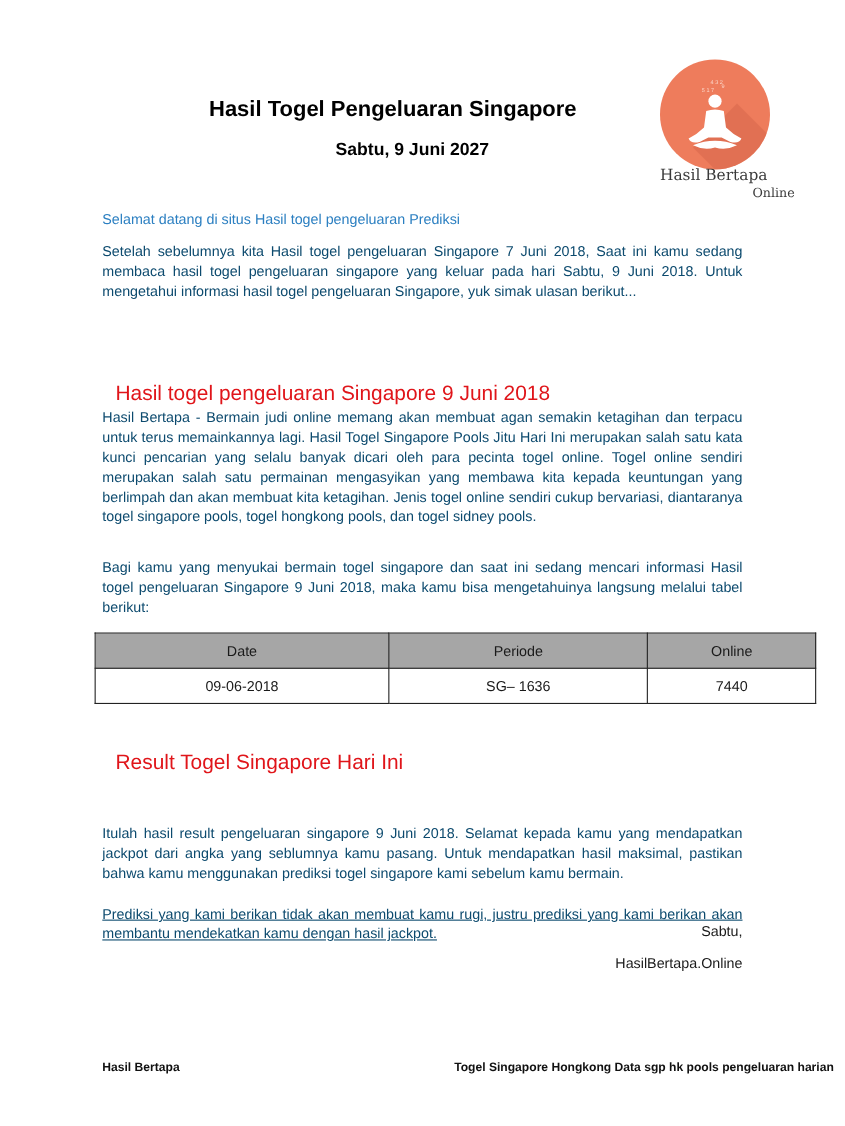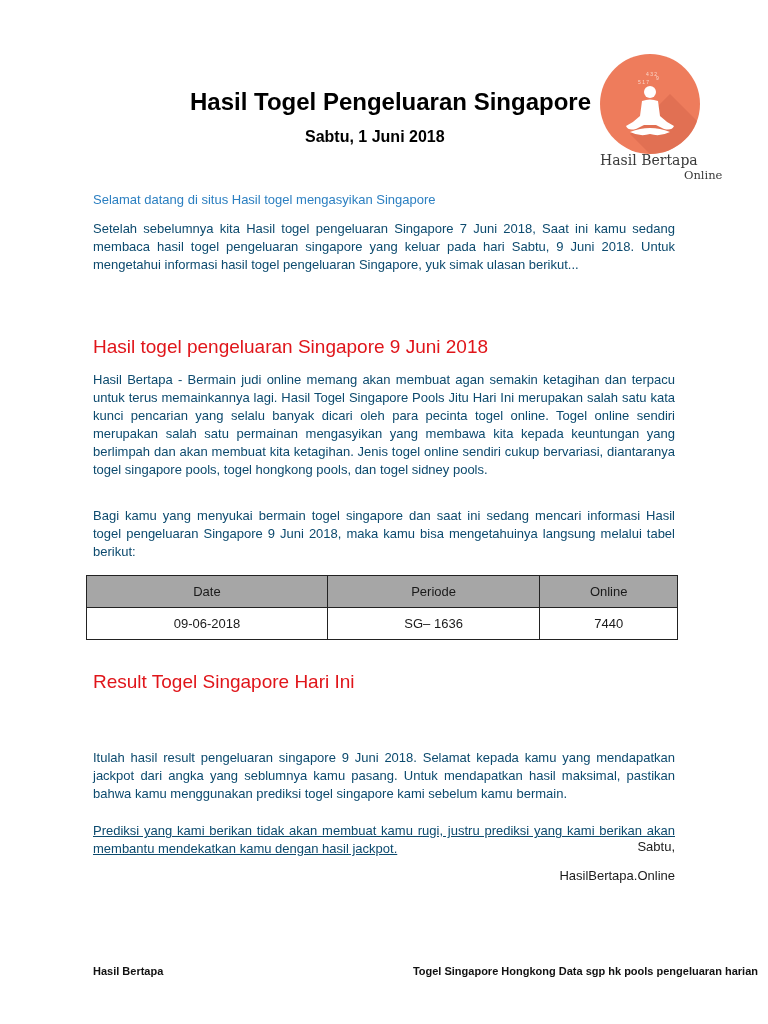--- a/index.html
+++ b/index.html
@@ -1,57 +1,57 @@
 <!DOCTYPE html>
 <html><head>
 <meta charset="utf-8">
 <style>
   html, body { margin:0; padding:0; }
   body { width:768px; height:1024px; background:#ffffff; position:relative; overflow:hidden;
          font-family:"Liberation Sans", sans-serif; color:#1a1a1a; }
-  .title { position:absolute; left:190px; top:88px; font-size:24px; font-weight:bold; color:#000; }
+  .title { position:absolute; left:190px; top:88px; font-size:20px; font-weight:bold; color:#000; }
   .date { position:absolute; left:305px; top:128px; font-size:16px; font-weight:bold; color:#000; }
   .logo { position:absolute; left:580px; top:48px; width:150px; height:140px; }
   .logo-circle { position:absolute; left:20px; top:6px; width:100px; height:100px; border-radius:50%;
                  background:#ee7c5c; overflow:hidden; }
   .logo-text { position:absolute; left:20px; top:104px; font-family:"DejaVu Serif", serif; font-size:14px; color:#3a3a3a; white-space:nowrap; }
   .logo-sub { position:absolute; left:87px; top:120px; font-family:"DejaVu Serif", serif; font-size:11.5px; color:#3a3a3a;margin-left:17px; }
   .welcome { position:absolute; left:93px; top:192px; font-size:13px; color:#2b7fc1; }
   .para { position:absolute; left:93px; width:582px; font-size:13px; line-height:18px; text-align:justify; margin:0; color:#0c4a6e; }
-  .h2 { position:absolute; left:93px; font-size:19px; color:#e0151a; margin:0; font-weight:normal; }
-  table.results { position:absolute; left:86px; top:575px; width:592px; border-collapse:collapse; font-size:13px; }
+  .h2 { position:absolute; left:93px; font-size:19px; color:#e0151a; margin:12px; font-weight:normal; }
+  table.results { position:absolute; left:86px; top:575px; width:656px; border-collapse:collapse; font-size:13px; }
   table.results th, table.results td { border:1.5px solid #222; text-align:center; height:31px; font-weight:normal; padding:0; }
   table.results th { background:#a6a6a6; }
   .right { position:absolute; right:93px; font-size:13px; }
   .footer-left { position:absolute; left:93px; top:965px; font-size:11px; font-weight:bold; color:#111; }
   .footer-right { position:absolute; right:10px; top:965px; font-size:11px; font-weight:bold; color:#111; }
 </style>
 </head>
 <body>
 
 <div class="title">Hasil Togel Pengeluaran Singapore</div>
-<div class="date">Sabtu, 1 Juni 2018</div>
+<div class="date">Sabtu, 9 Juni 2027</div>
 
 <div class="logo">
   <div class="logo-circle">
     <svg width="100" height="100" viewBox="0 0 100 100">
       <polygon points="30,80 70,40 140,110 100,150" fill="#d9694c" opacity="0.6"></polygon>
       <circle cx="50" cy="38" r="6" fill="#fff"></circle>
       <path d="M42 47 Q50 44 58 47 L60 62 Q66 68 74 72 Q72 77 64 75 L56 71 L44 71 L36 75 Q28 77 26 72 Q34 68 40 62 Z" fill="#fff"></path>
       <path d="M30 78 Q50 70 70 78 Q60 83 50 80 Q40 83 30 78 Z" fill="#fff"></path>
       <text x="46" y="22" font-size="5" fill="#fbd6c8">4 3 2</text>
       <text x="38" y="30" font-size="5" fill="#fbd6c8">5 1 7</text>
       <text x="56" y="26" font-size="5" fill="#fbd6c8">9</text>
     </svg>
   </div>
   <div class="logo-text">Hasil Bertapa</div>
   <div class="logo-sub">Online</div>
 </div>
 
-<div class="welcome">Selamat datang di situs Hasil togel mengasyikan Singapore</div>
+<div class="welcome">Selamat datang di situs Hasil togel pengeluaran Prediksi</div>
 <p class="para" style="top:220px;">Setelah sebelumnya kita Hasil togel pengeluaran Singapore 7 Juni 2018, Saat ini kamu sedang membaca hasil togel pengeluaran singapore yang keluar pada hari Sabtu, 9 Juni 2018. Untuk mengetahui informasi hasil togel pengeluaran Singapore, yuk simak ulasan berikut...</p>
 
 <h2 class="h2" style="top:336px;">Hasil togel pengeluaran Singapore 9 Juni 2018</h2>
 <p class="para" style="top:371px;">Hasil Bertapa - Bermain judi online memang akan membuat agan semakin ketagihan dan terpacu untuk terus memainkannya lagi. Hasil Togel Singapore Pools Jitu Hari Ini merupakan salah satu kata kunci pencarian yang selalu banyak dicari oleh para pecinta togel online. Togel online sendiri merupakan salah satu permainan mengasyikan yang membawa kita kepada keuntungan yang berlimpah dan akan membuat kita ketagihan. Jenis togel online sendiri cukup bervariasi, diantaranya togel singapore pools, togel hongkong pools, dan togel sidney pools.</p>
 <p class="para" style="top:507px;">Bagi kamu yang menyukai bermain togel singapore dan saat ini sedang mencari informasi Hasil togel pengeluaran Singapore 9 Juni 2018, maka kamu bisa mengetahuinya langsung melalui tabel berikut:</p>
 
 <table class="results">
   <thead>
     <tr>
       <th>Date</th>

